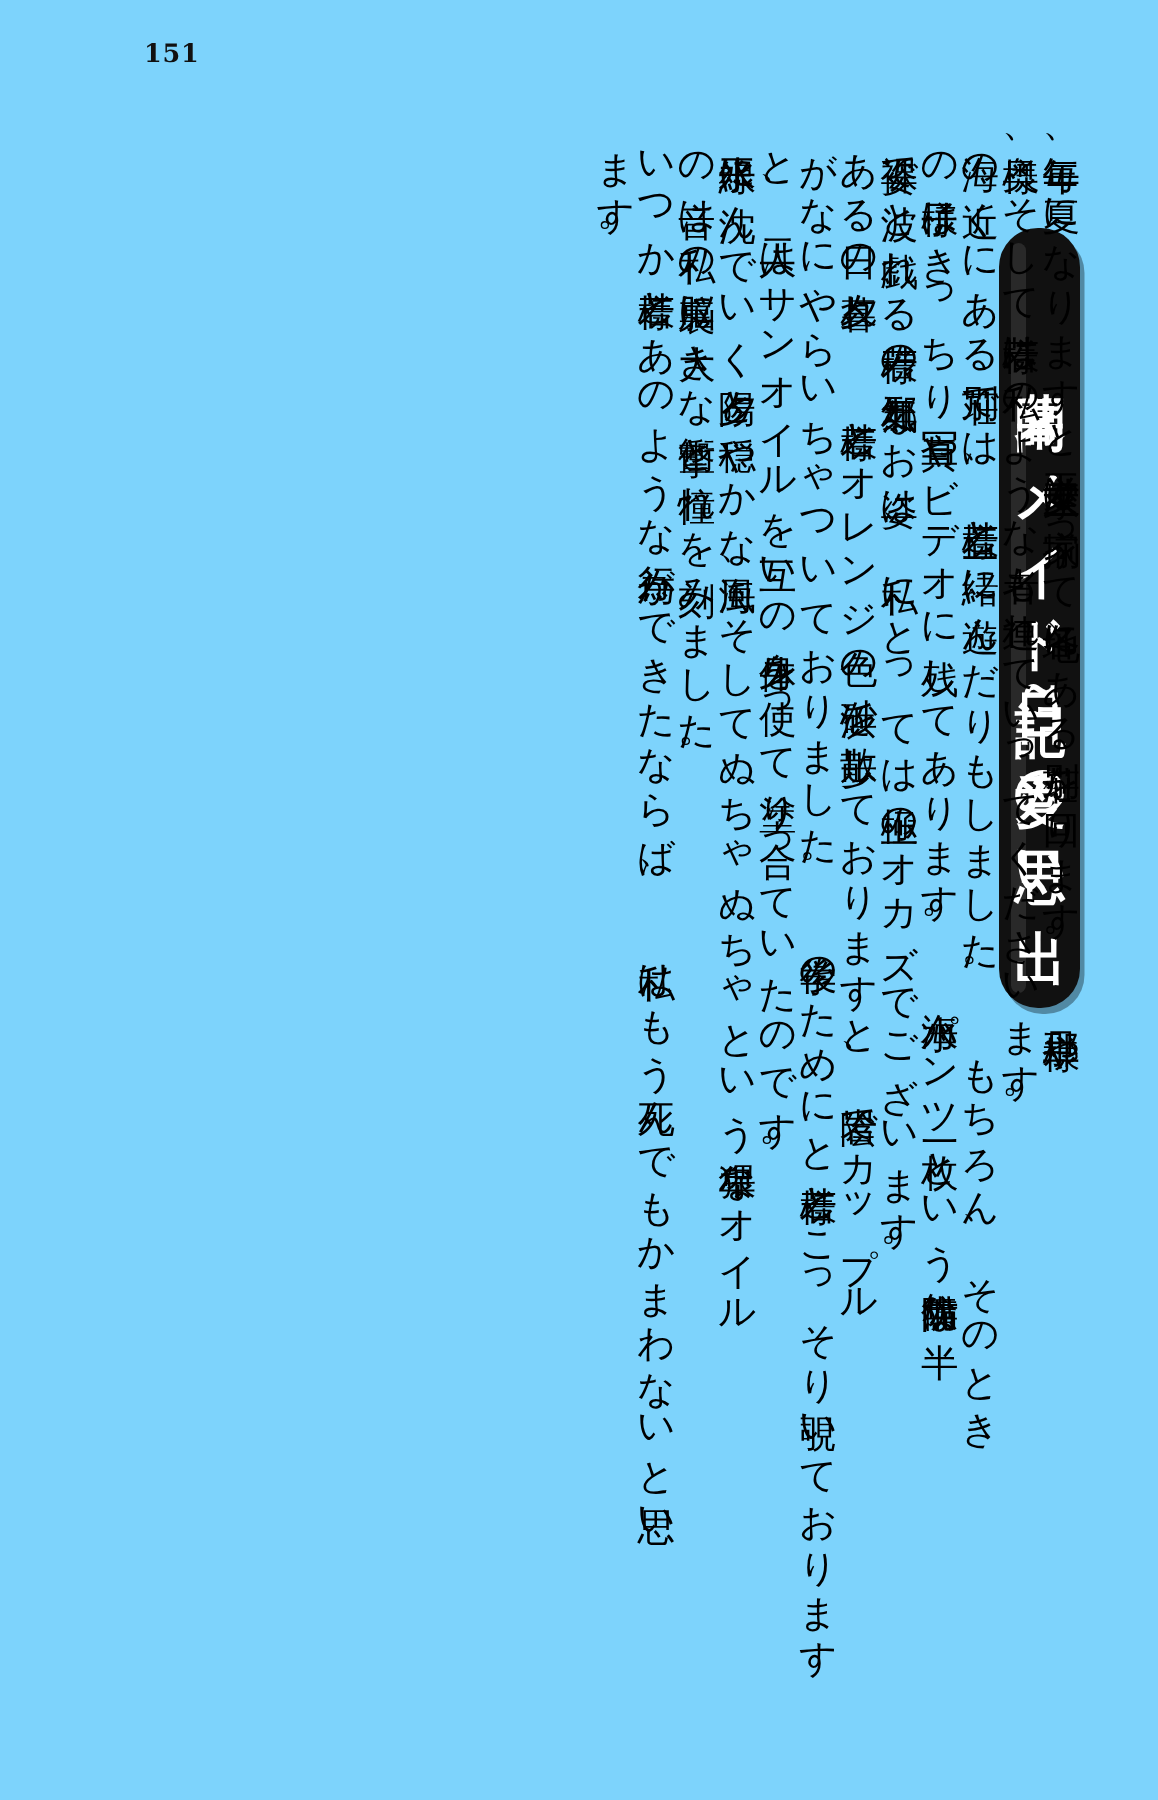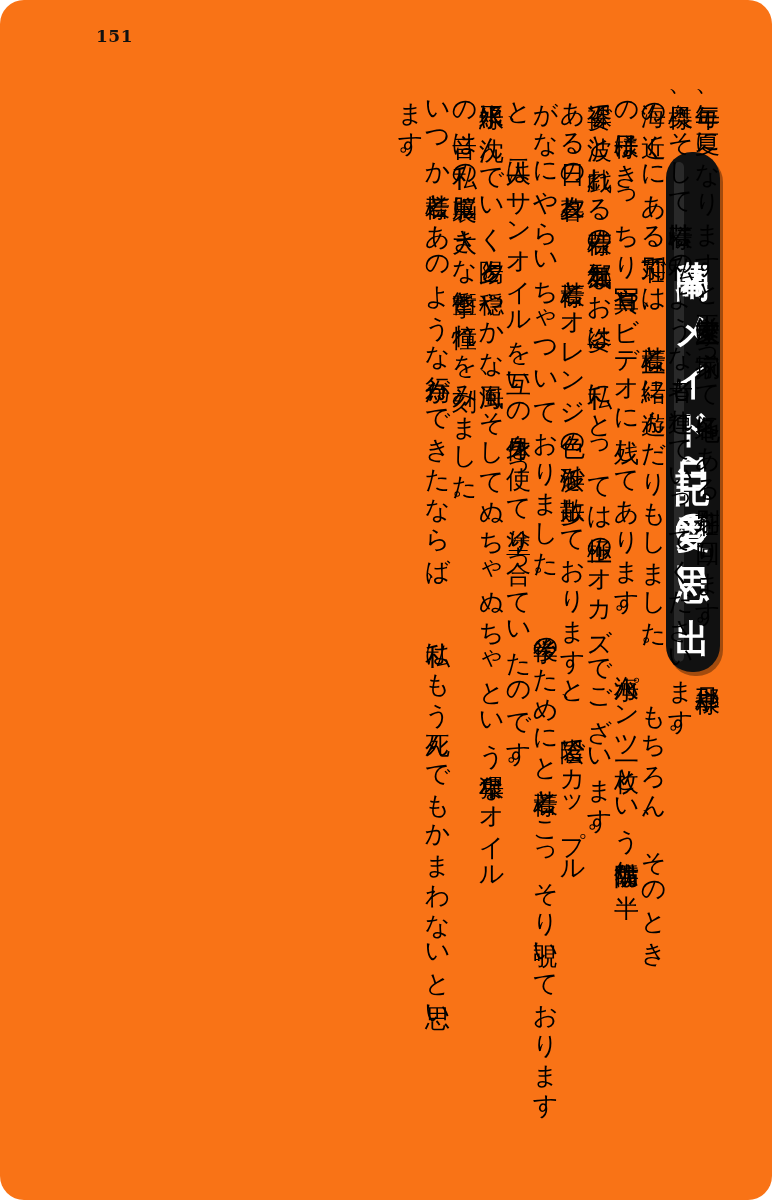--- a/index.html
+++ b/index.html
@@ -12,22 +12,21 @@
     height: 1200px;
     position: relative;
     overflow: hidden;
     font-family: "DejaVu Serif", "Liberation Serif", serif;
     color: #000000;
   }
 
   .page {
     position: absolute;
     inset: 0;
-    background: #f97316;
-    border-radius: 24px;
+    background: #7dd3fc;
   }
 
   
   .page-number {
     position: absolute;
     left: 96px;
     top: 26px;
     font-size: 17px;
     font-weight: bold;
     font-family: "DejaVu Serif", "Liberation Serif", serif;

